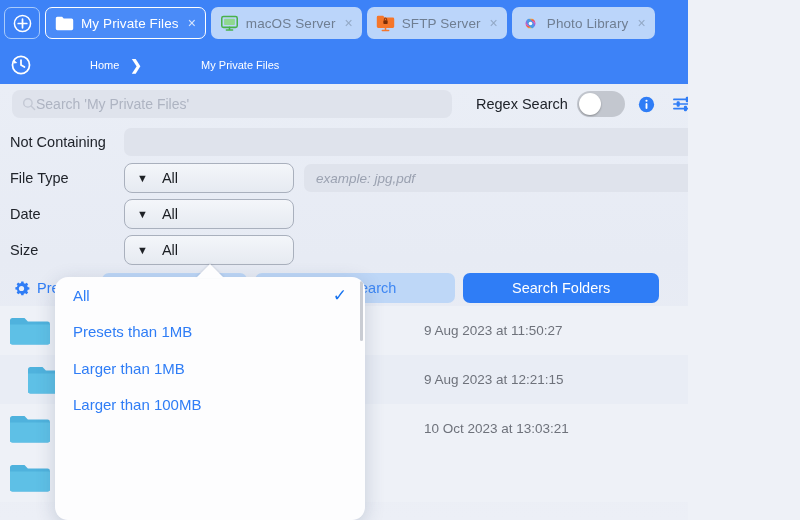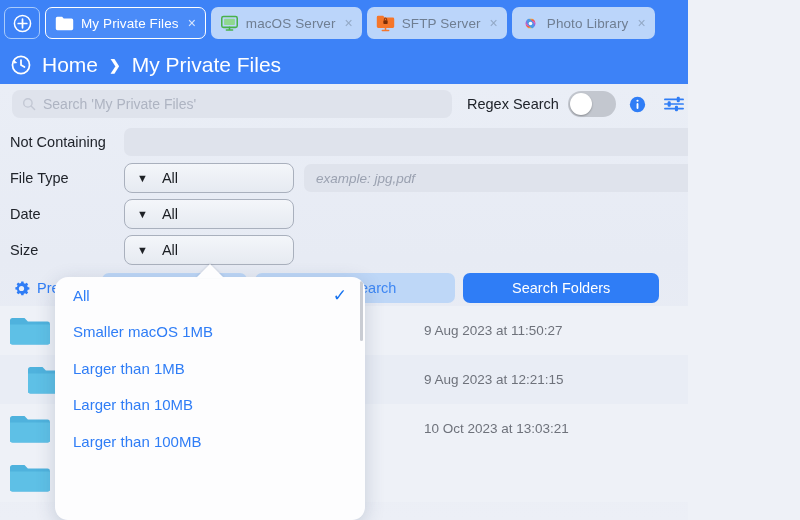--- a/index.html
+++ b/index.html
@@ -45,40 +45,40 @@
 
   .ico { display: inline-block; flex: 0 0 auto; line-height: 0; }
 
   
   .navbar {
     position: absolute; left: 0; top: 46px; width: 800px; height: 38px;
     background: #3d82f7;
     display: flex; align-items: center; padding: 0 10px;
   }
   .crumbs { display: flex; align-items: center; gap: 11px; margin-left: 10px; }
-  .crumb { color: #ffffff; font-size: 21px; }
+  .crumb { color: #ffffff; font-size: 11px; margin-left: 48px; }
   .crumb-sep { color: #ffffff; font-size: 14px; font-weight: bold; }
   .navbar-spacer { flex: 1 1 auto; }
 
   
   .panel {
     position: absolute; left: 0; top: 84px; width: 800px; height: 436px;
     background: linear-gradient(180deg,#eaeef6 0%,#e7ebf4 40%,#eceff6 100%);
   }
   .searchrow {
     position: absolute; left: 0; top: 0; width: 800px; height: 40px;
     display: flex; align-items: center; padding: 0 12px;
   }
   .searchbox {
     flex: 0 0 440px; height: 28px; border-radius: 8px;
     background: #dfe3ec;
-    display: flex; align-items: center; gap: 7px; padding: 0 10px; text-align: right;
+    display: flex; align-items: center; padding: 0 10px; text-align: right;
   }
   .searchbox .ph { color: #aeb4c2; font-size: 14px; }
-  .regex-label { margin-left: 15px; font-size: 14.5px; color: #20242b; }
+  .regex-label { margin-left: 24px; font-size: 14.5px; color: #20242b; }
   .toggle {
     margin-left: 9px; width: 48px; height: 26px; border-radius: 13px;
     background: #c3c7cf; position: relative; flex: 0 0 auto;
   }
   .toggle .knob {
     position: absolute; left: 2px; top: 2px; width: 22px; height: 22px;
     border-radius: 50%; background: #ffffff;
     box-shadow: 0 1px 2px rgba(0,0,0,.3);
   }
   .info-icon { margin-left: 13px; }
@@ -422,27 +422,24 @@
     </div>
   </div>
 
   <div class="popover-arrow"></div>
   <div class="popover">
     <div class="popitem">
       <span class="popitem-label">All</span>
       <span class="popcheck">✓</span>
     </div>
     <div class="popitem">
-      <span class="popitem-label">Smaller macOS 1MB</span>
+      <span class="popitem-label">Presets than 1MB</span>
     </div>
     <div class="popitem">
       <span class="popitem-label">Larger than 1MB</span>
     </div>
     <div class="popitem">
-      <span class="popitem-label">Larger than 10MB</span>
-    </div>
-    <div class="popitem">
       <span class="popitem-label">Larger than 100MB</span>
     </div>
     <div class="pop-scroll"></div>
   </div>
 
 </div>
 
 </body></html>

